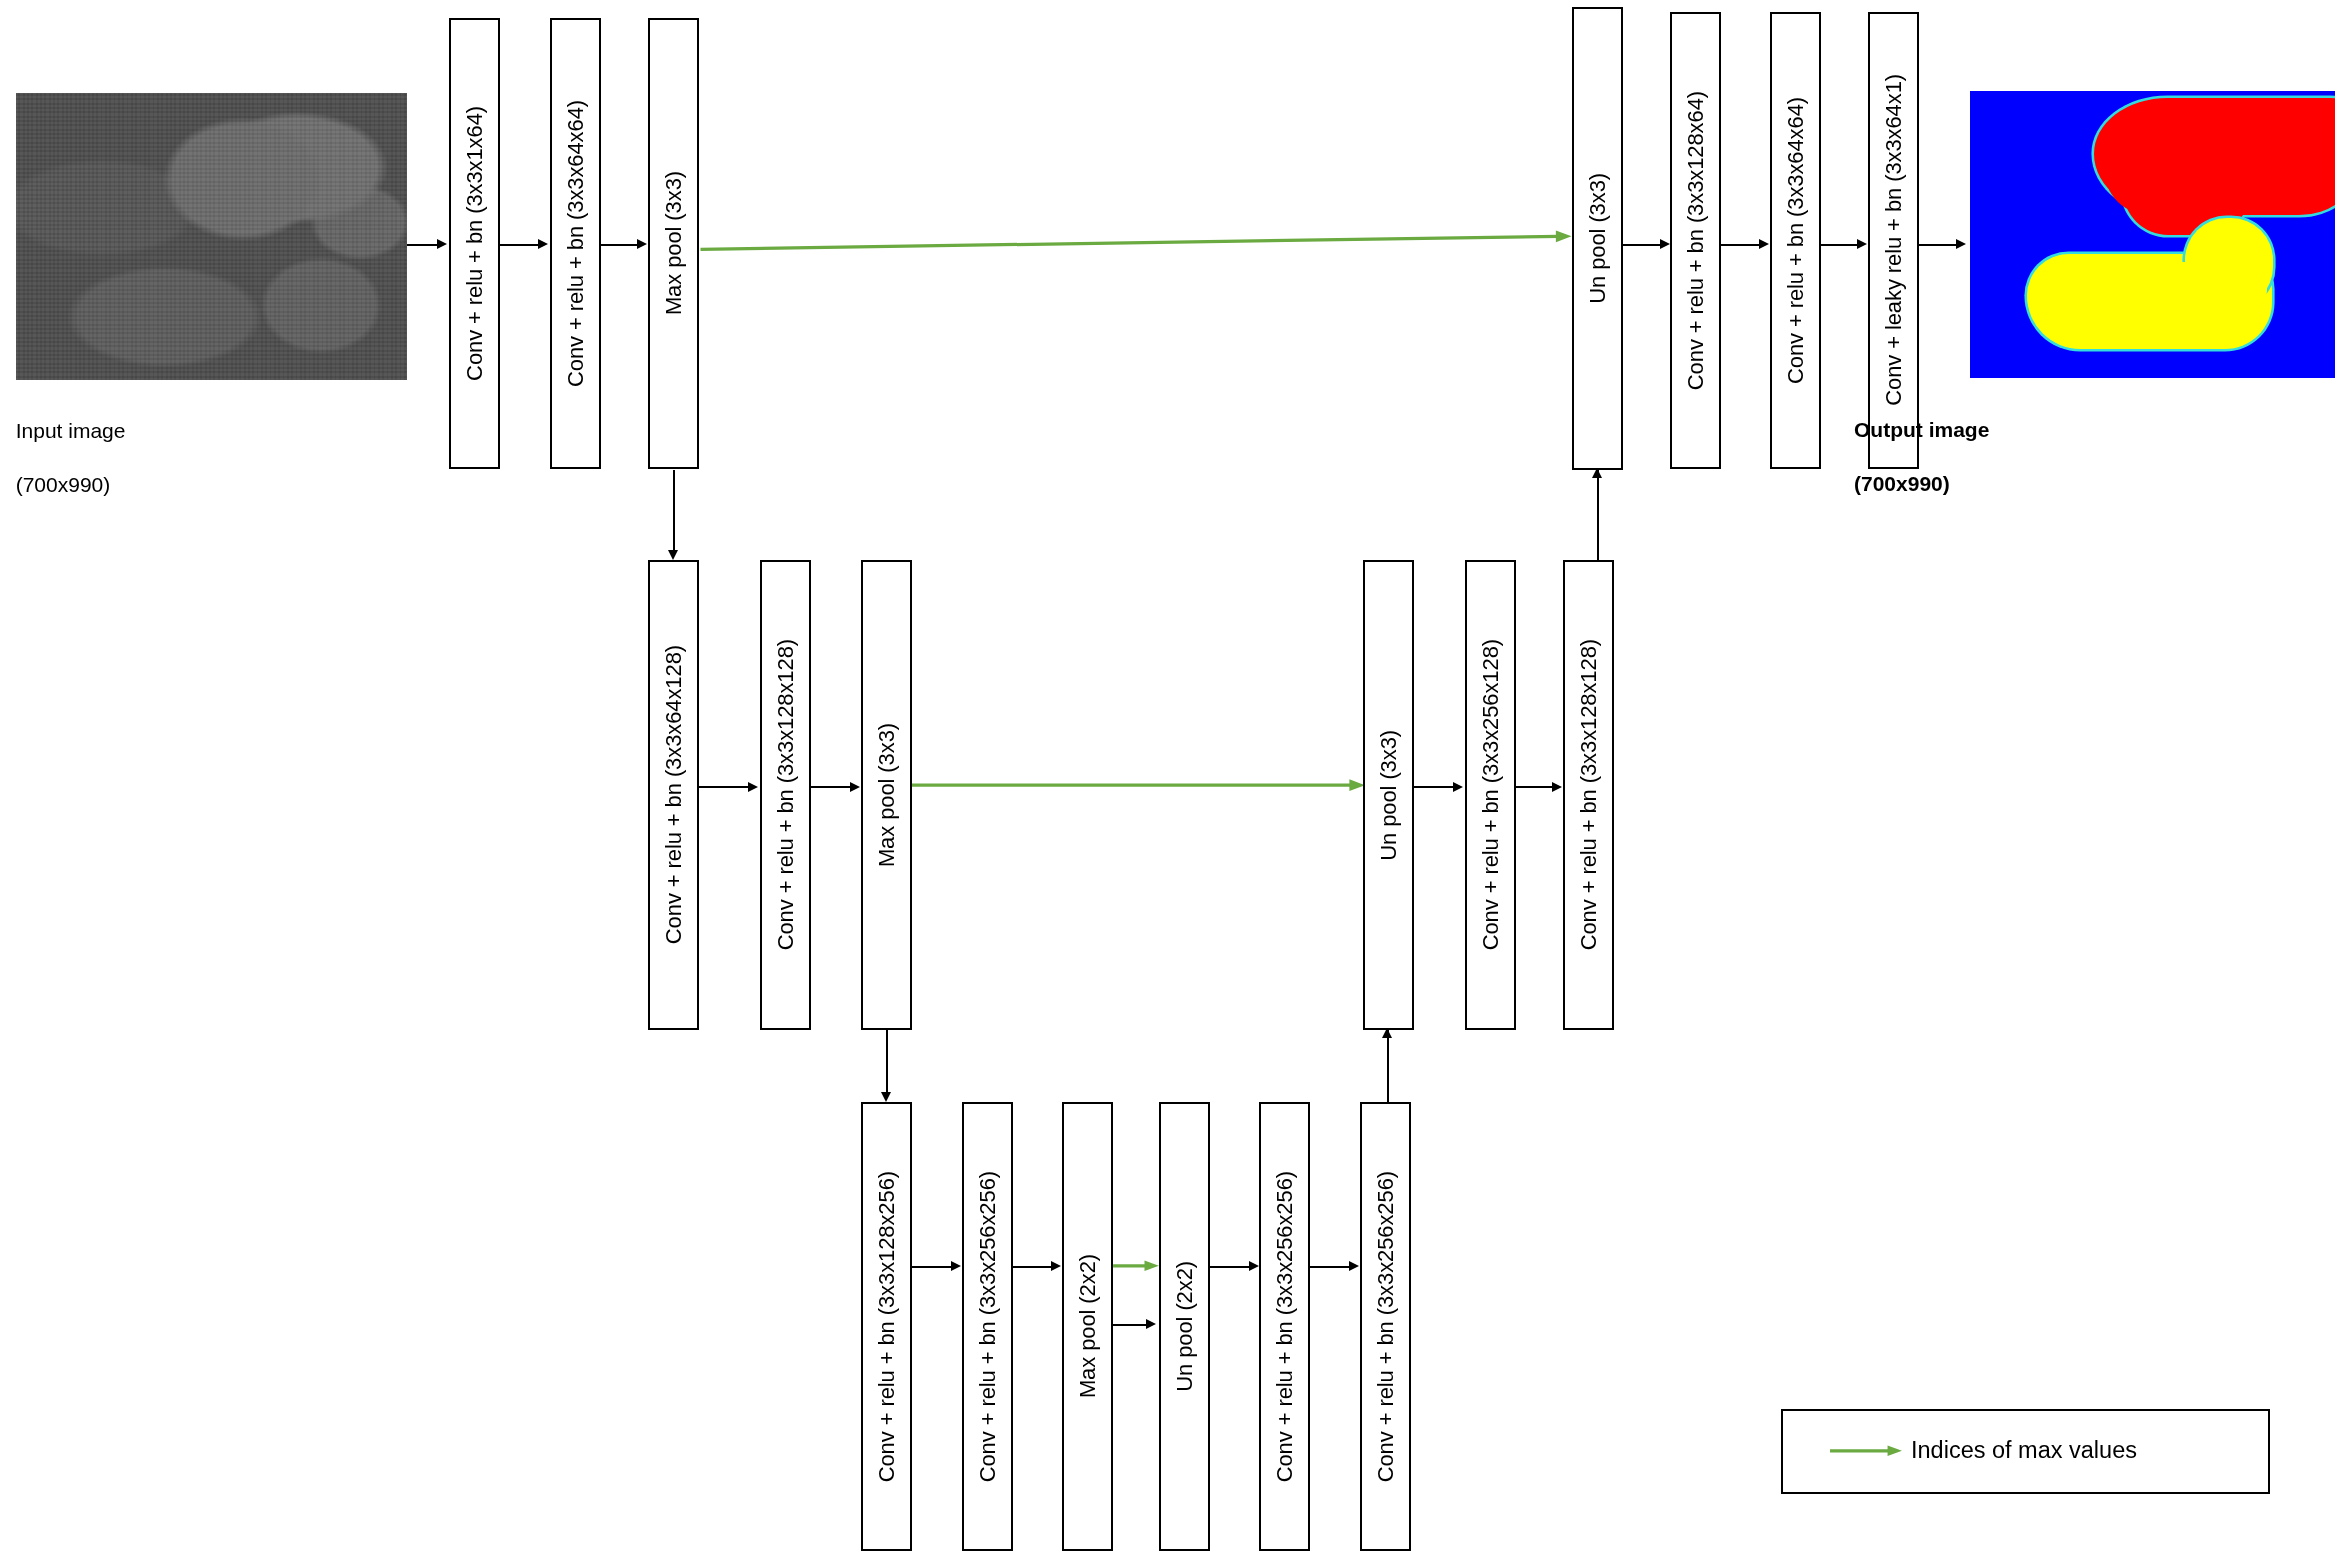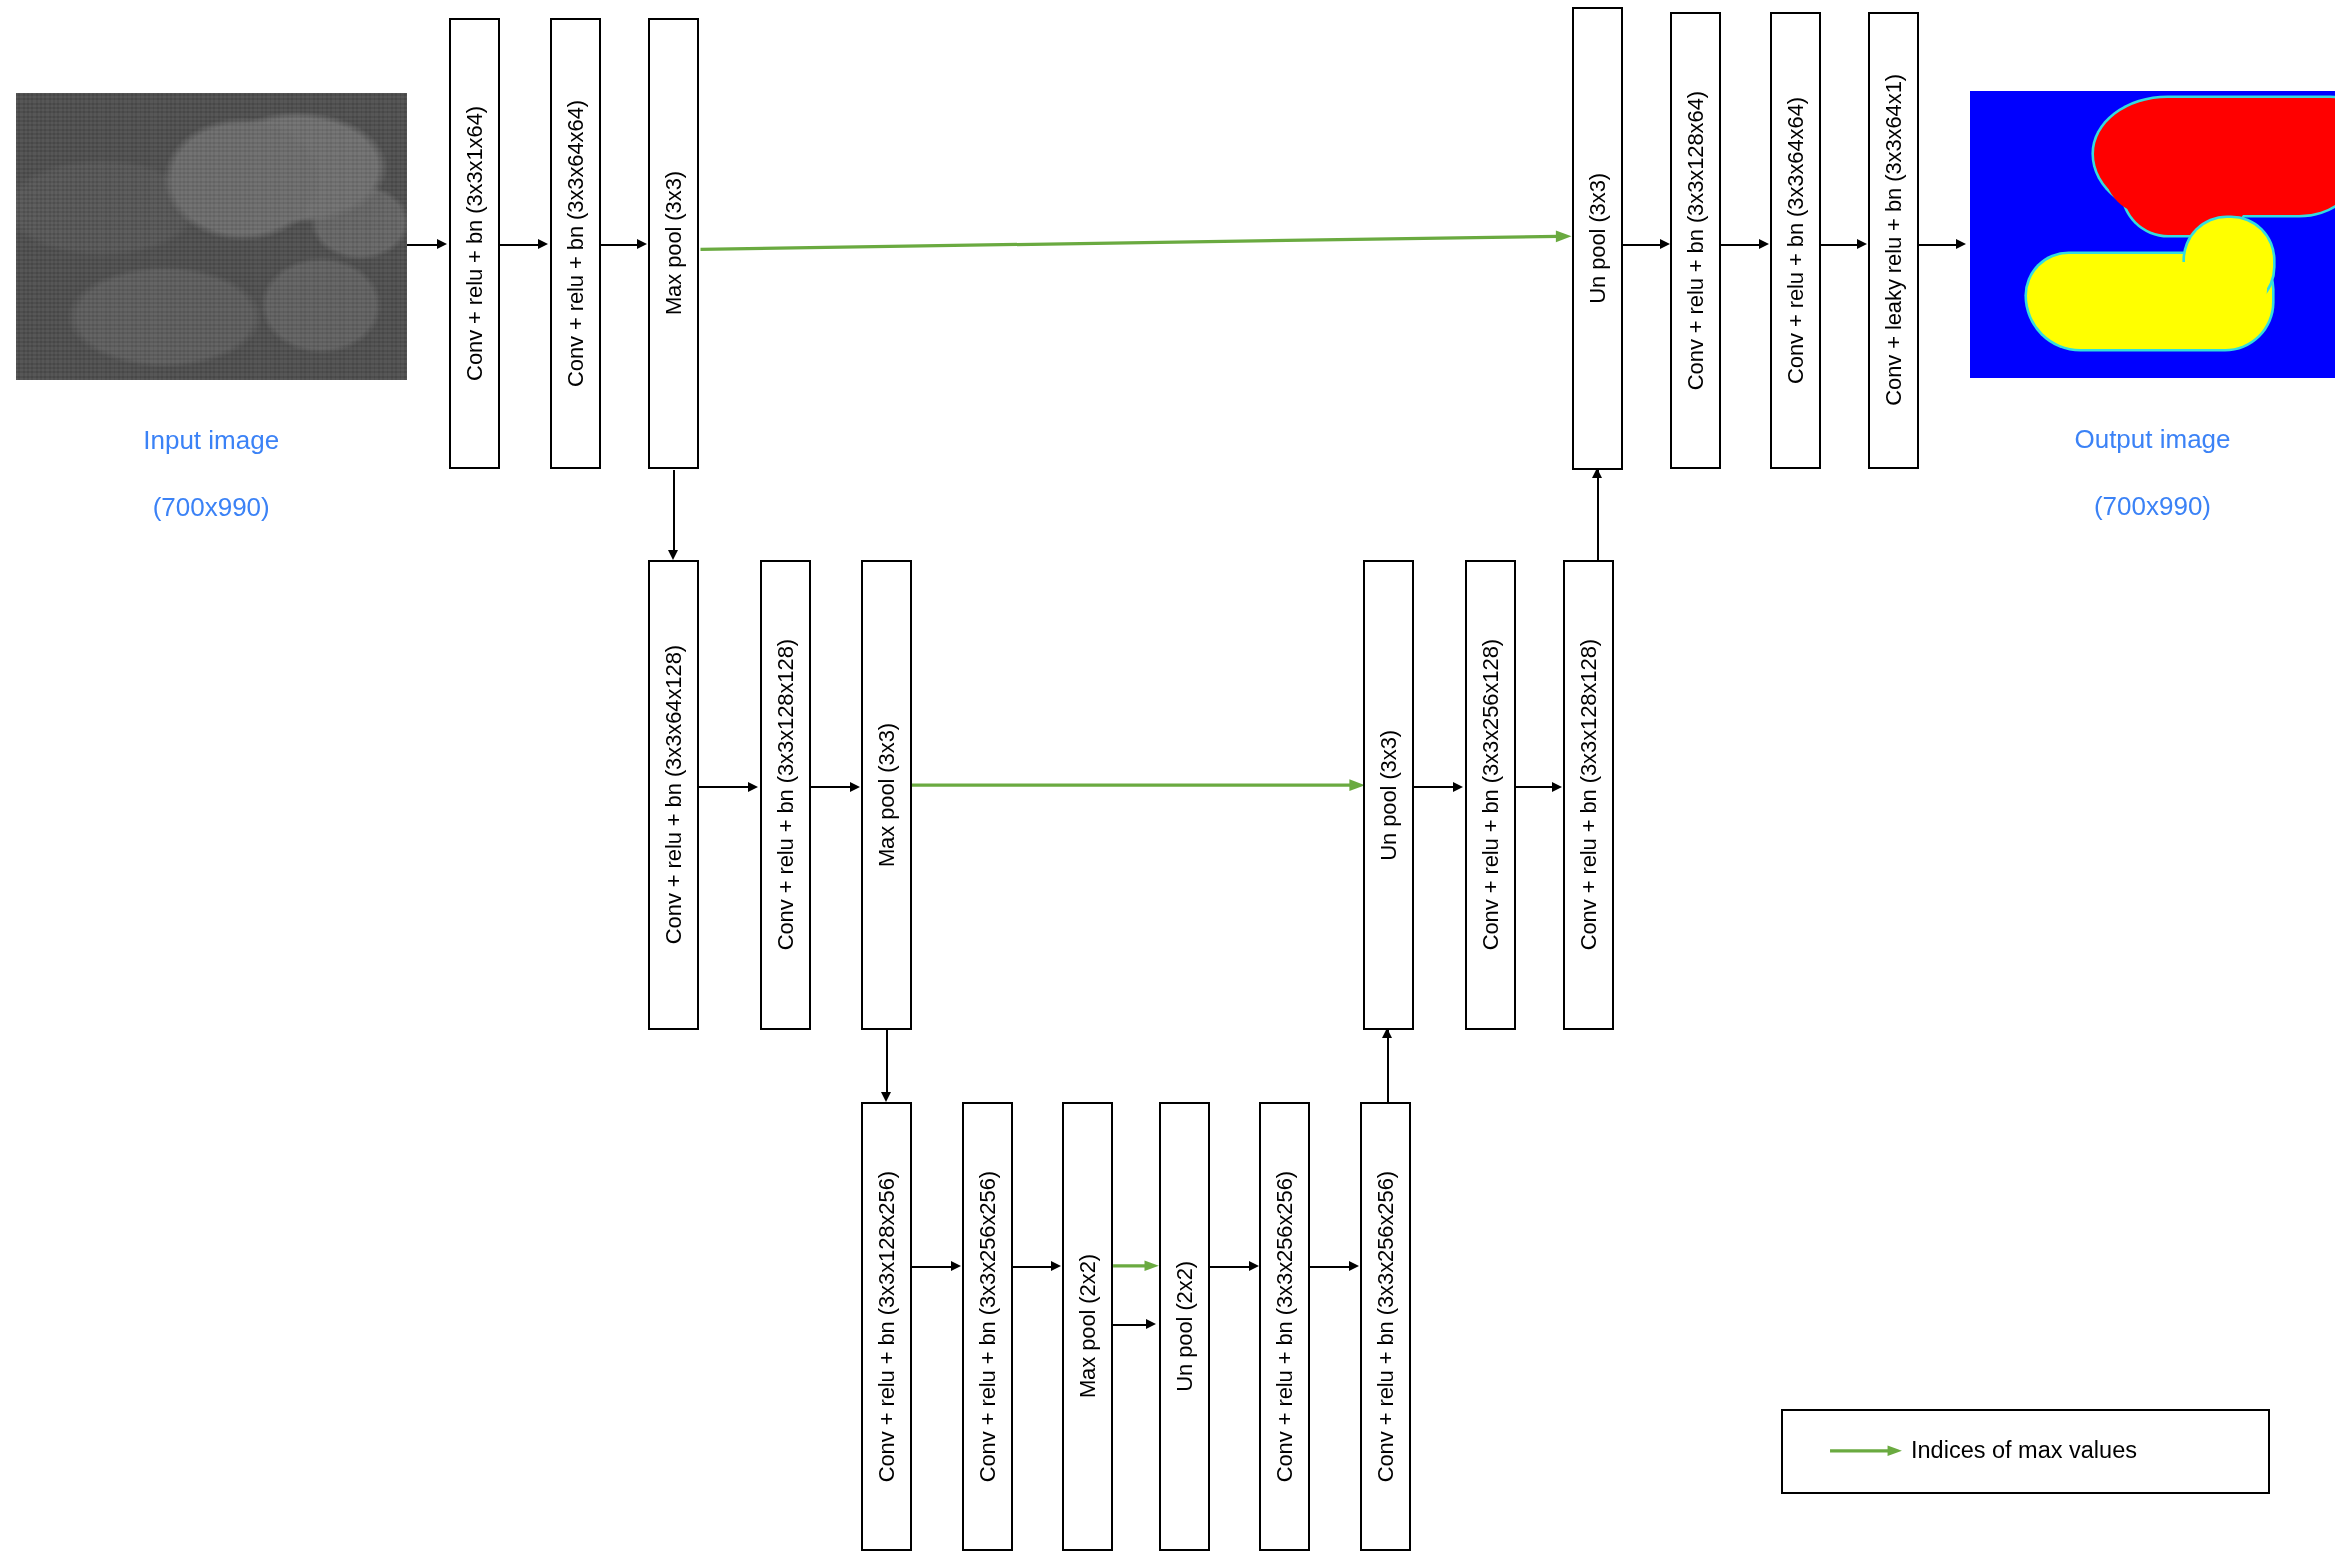--- a/index.html
+++ b/index.html
@@ -39,24 +39,23 @@
     font-family: "Liberation Sans", sans-serif;
     color: #000000;
   }
 
   
   .img-frame {
     position: absolute;
   }
   .img-caption {
     position: absolute;
-    text-align: center;
-    font-size: 26px;
+    font-size: 21px;
     line-height: 1.28;
-    color: #3b82f6;
+    color: #000000;
     white-space: pre-line;
   }
 
   
   .input-img {
     background:
       radial-gradient(ellipse 98px 78px at 78% 74%, #5e5e5e 0%, #5e5e5e 55%, rgba(94,94,94,0) 62%),
       radial-gradient(ellipse 150px 78px at 38% 78%, #5b5b5b 0%, #5b5b5b 58%, rgba(91,91,91,0) 65%),
       radial-gradient(ellipse 117px 91px at 58% 30%, #6a6a6a 0%, #6a6a6a 60%, rgba(106,106,106,0) 68%),
       radial-gradient(ellipse 137px 85px at 72% 26%, #6d6d6d 0%, #6d6d6d 58%, rgba(109,109,109,0) 66%),
@@ -217,21 +216,21 @@
                 border-radius: 46px 39px 52px 59px;
                 box-shadow: 0 0 0 2.6px #33dddd;"></div>
     <div class="blob" style="left:215px; top:127px; width:88px; height:91px; background:#ffff00;
                 border-radius: 42px;
                 box-shadow: 0 0 0 2.6px #33dddd;"></div>
     <div class="blob" style="left:65px; top:171px; width:228px; height:78px; background:#ffff00;
                 border-radius: 39px;"></div>
     <div class="blob" style="left:222px; top:137px; width:75px; height:98px; background:#ffff00;
                 border-radius: 36px;"></div>
   </div>
-  <div class="img-caption" style="left:1970px; top:390px; width:365px;">
+  <div class="img-caption" style="left:1854px; top:390px; width:365px;font-weight:bold;">
     <div>Output image</div>
     <div>(700x990)</div>
   </div>
 
   <div class="layer-box" style="left:648px; top:560px; width:51px; height:470px;">
     <div class="layer-label">Conv + relu + bn (3x3x64x128)</div>
   </div>
 
   <div class="h-arrow" style="left:699px; top:786px; width:51px;"></div>
   <div class="arrow-head-r" style="left:748px; top:782px;"></div>

